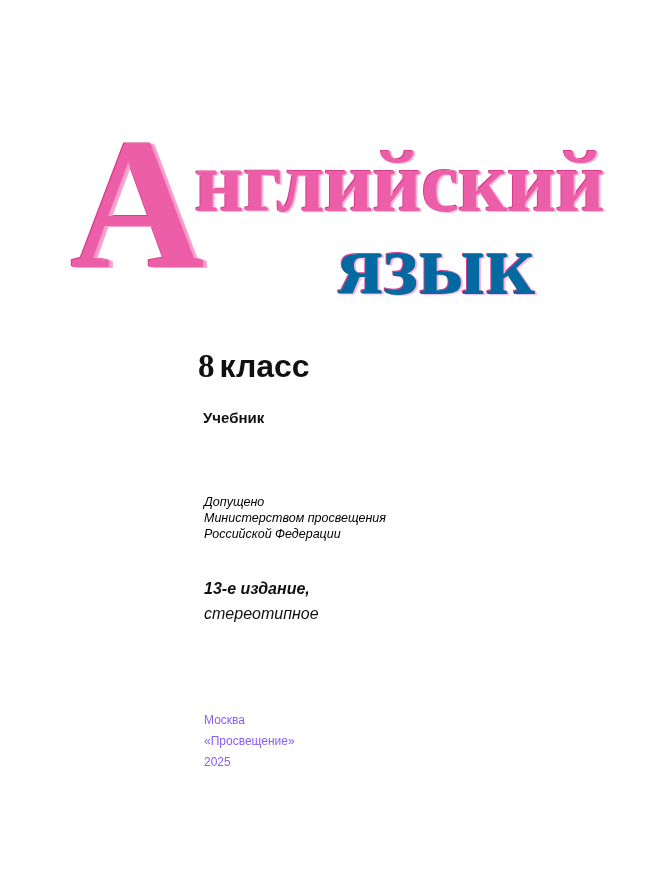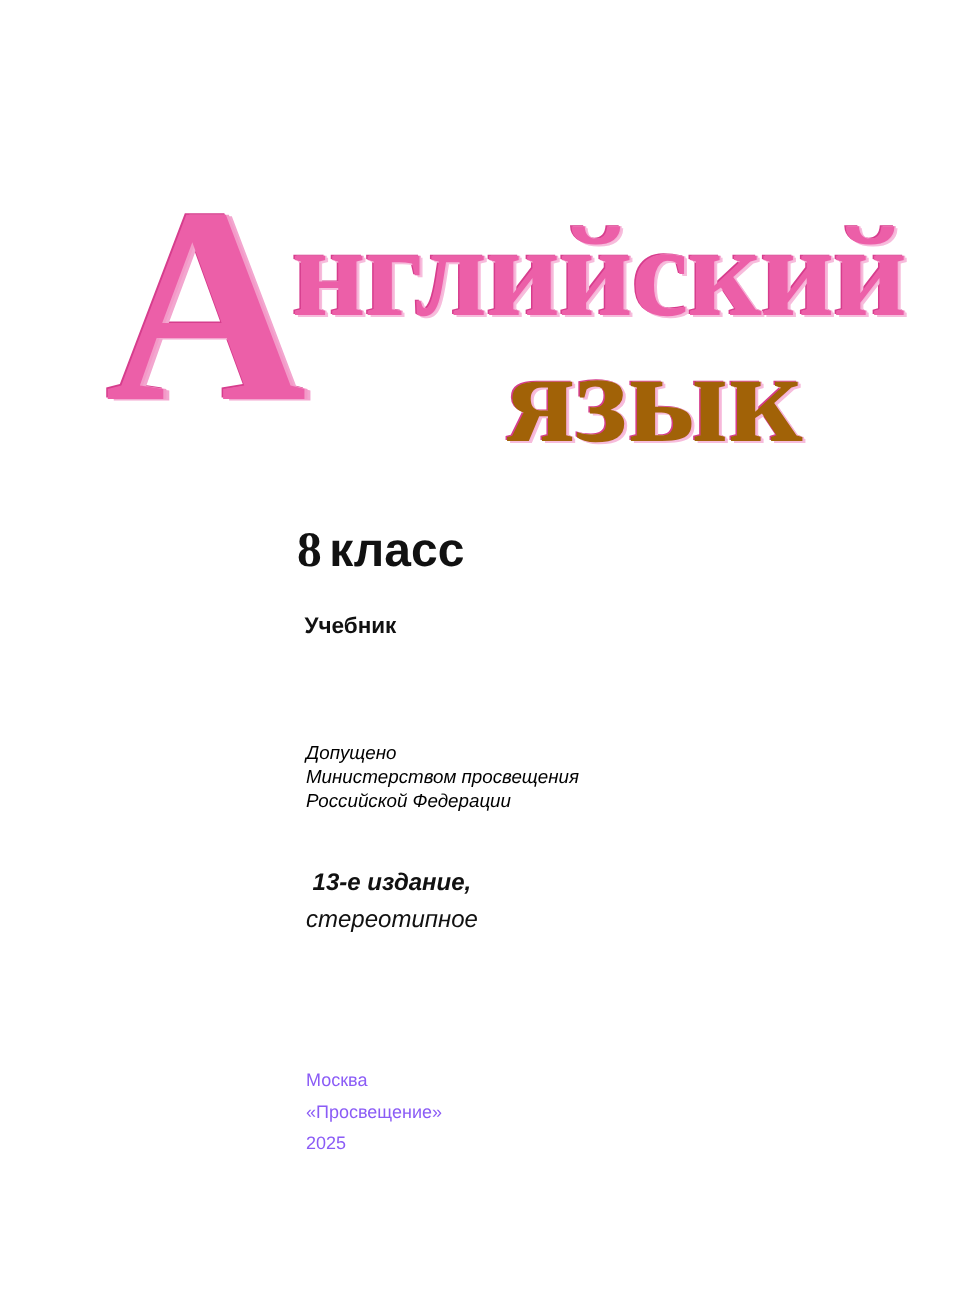--- a/index.html
+++ b/index.html
@@ -66,21 +66,21 @@
 
   .title-line2 {
     position: absolute;
     right: 55px;
     top: 92px;
     font-family: "Liberation Serif", serif;
     font-weight: bold;
     font-size: 86px;
     line-height: 1;
     letter-spacing: 0px;
-    color: #a16207;
+    color: #0369a1;
     white-space: nowrap;
     text-shadow:
        1px 0 0 #f6b0d6,
        2px 1px 0 #f7bcdc,
       -1px -1px 0 #d63d8d;
   }
 
   
   .grade {
     position: absolute;
@@ -129,21 +129,20 @@
   .edition {
     position: absolute;
     left: 204px;
     top: 576px;
     font-family: "Liberation Sans", sans-serif;
     font-style: italic;
     font-weight: bold;
     font-size: 16px;
     line-height: 25px;
     color: #111111;
-    text-align: center;
   }
   .edition .second {
     font-weight: normal;
   }
 
   
   .imprint {
     position: absolute;
     left: 204px;
     top: 710px;

